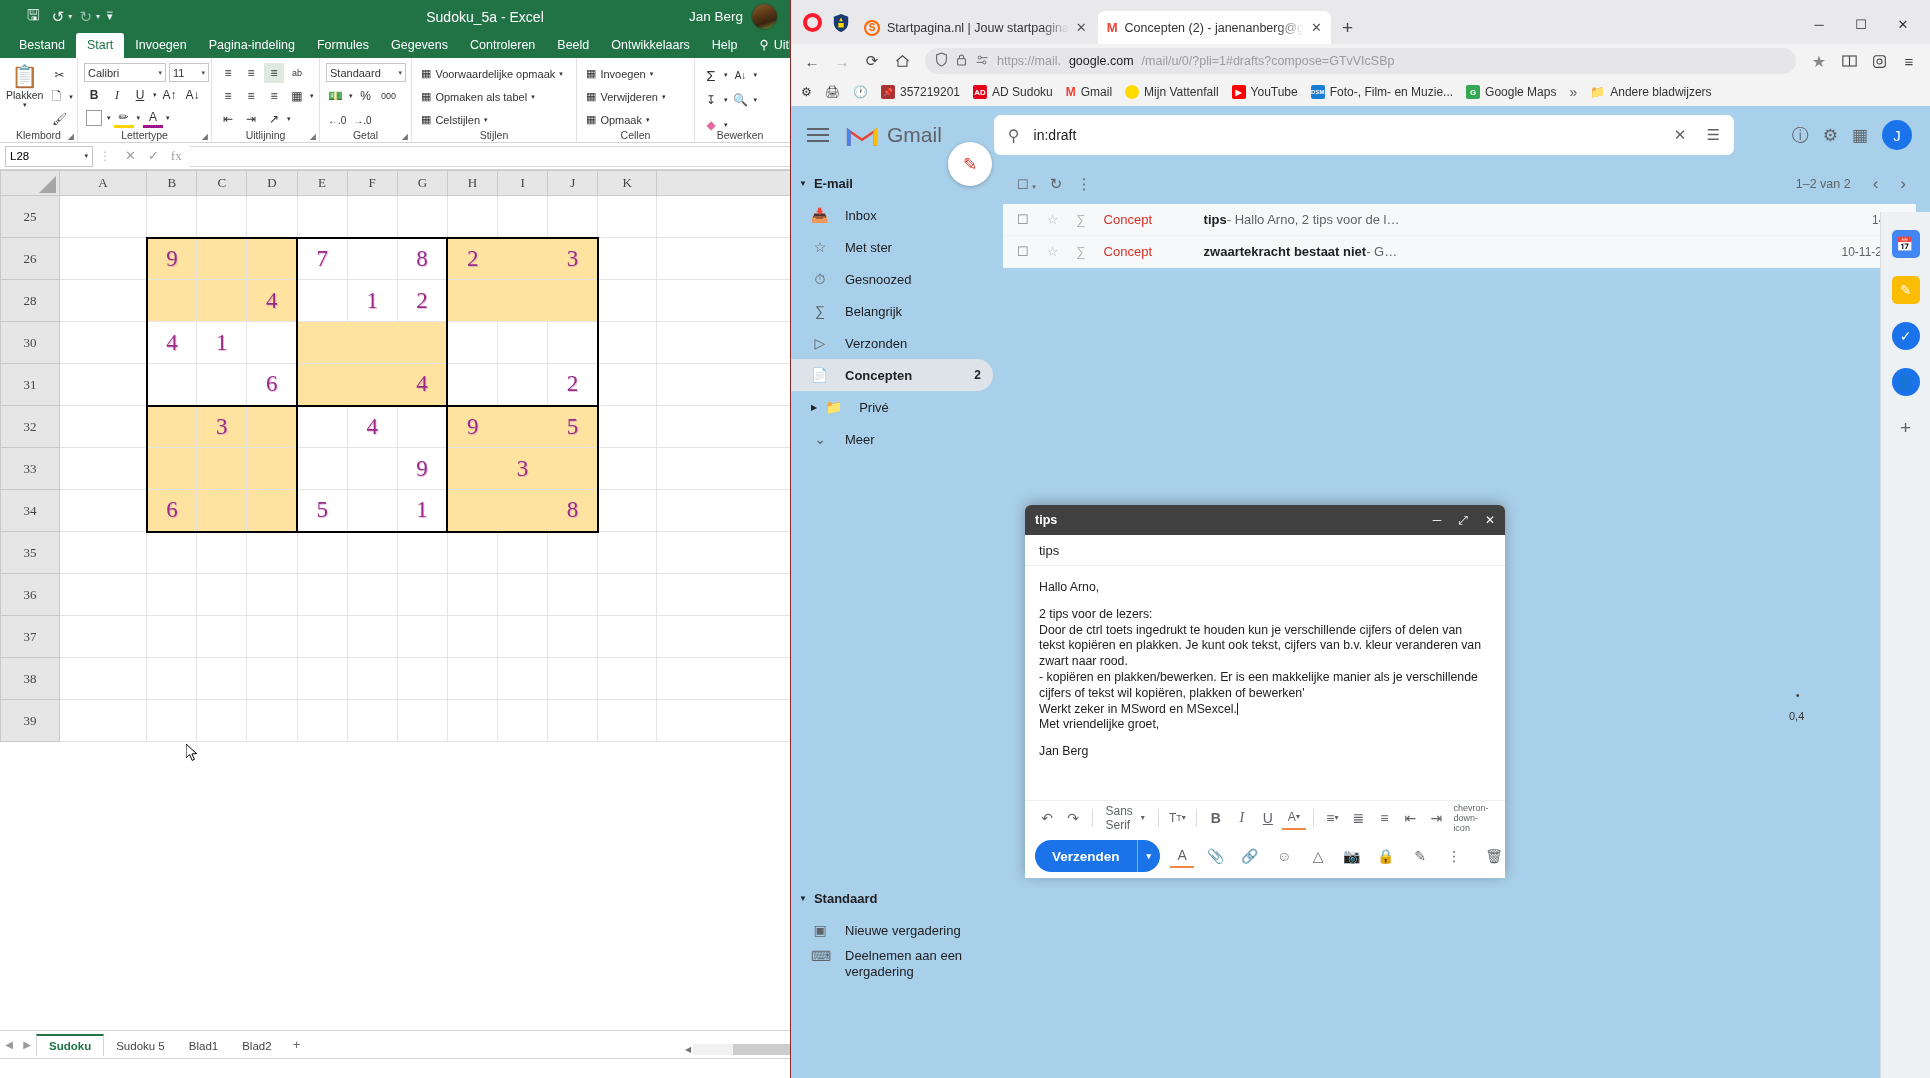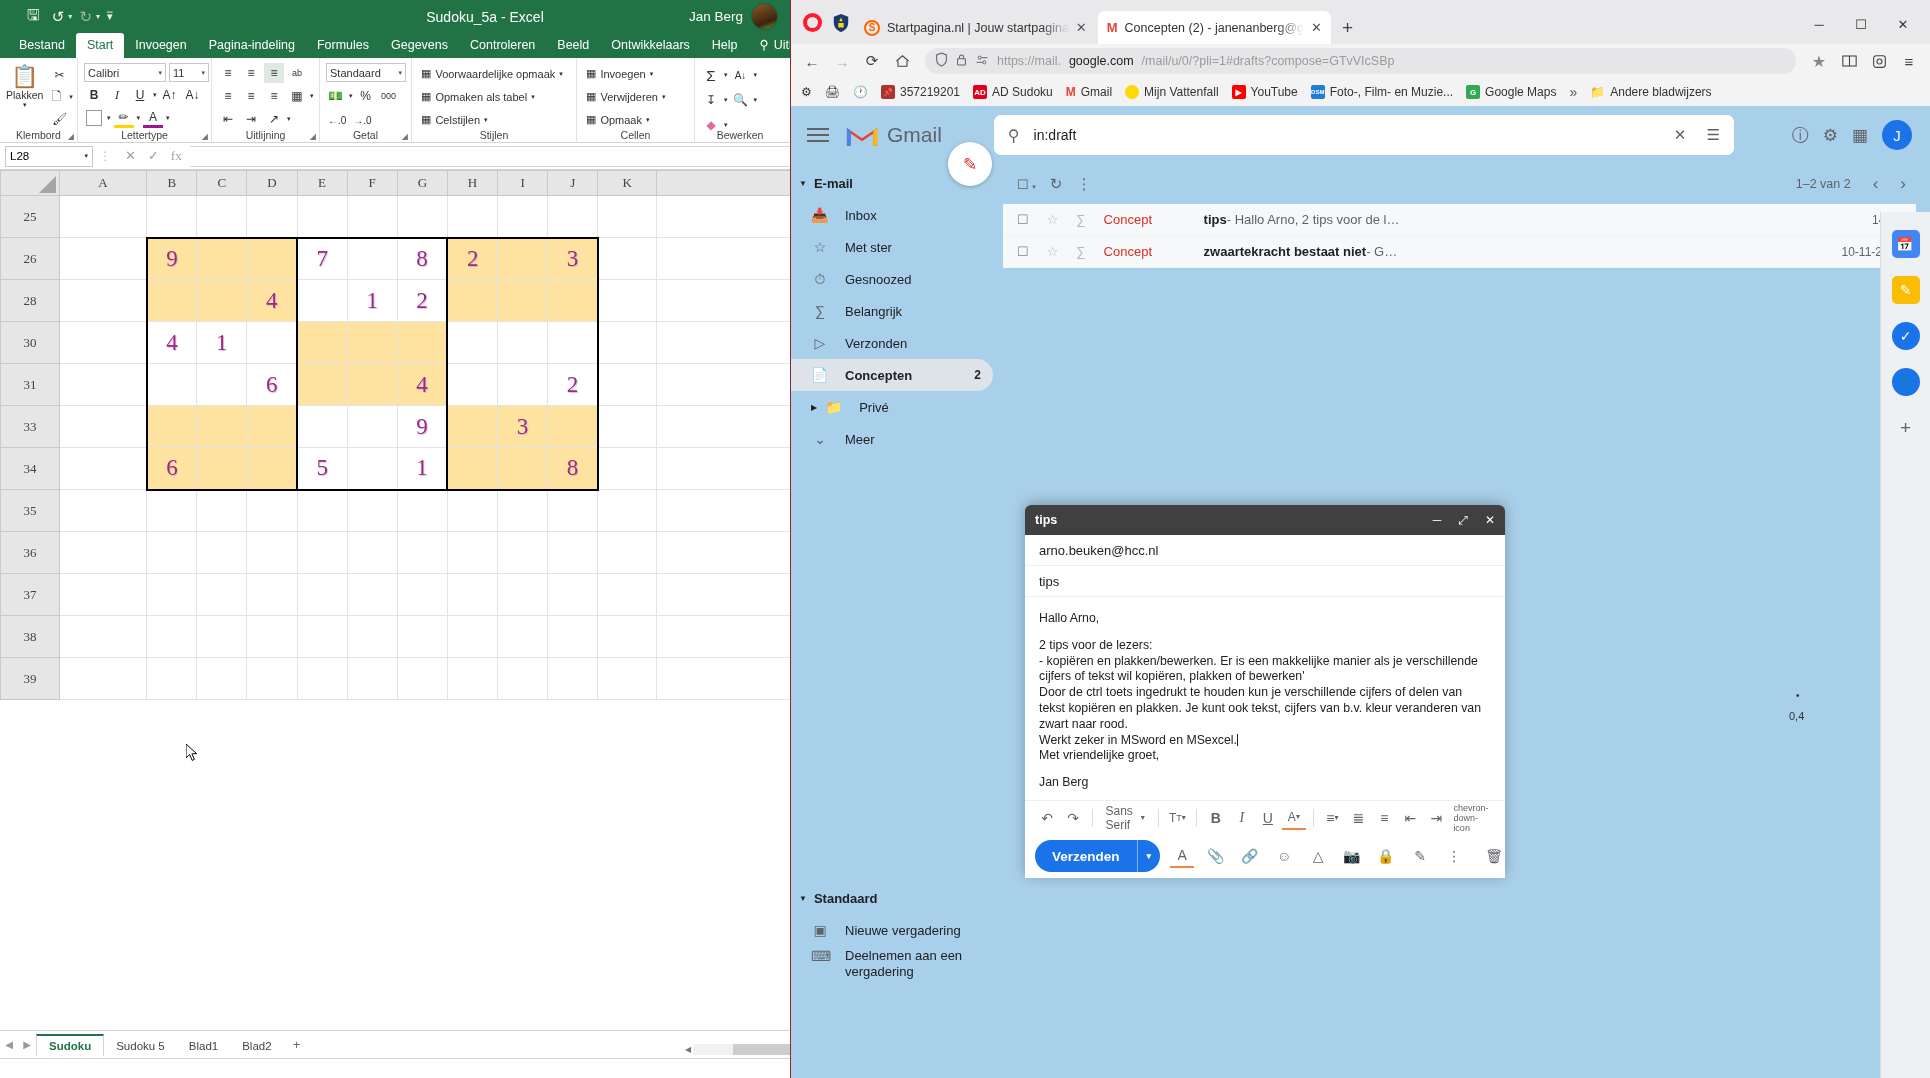--- a/index.html
+++ b/index.html
@@ -564,20 +564,35 @@
             <td class="cell hl bl" style="width: 51px;"></td>
             <td class="cell hl" style="width: 51px;"></td>
             <td class="cell su hl" style="width: 51px;">4</td>
             <td class="cell bl" style="width: 51px;"></td>
             <td class="cell" style="width: 51px;"></td>
             <td class="cell su br" style="width: 51px;">2</td>
             <td class="cell" style="width: 60px;"></td>
             <td class="cell" style="width: 320px;"></td>
           </tr>
           <tr>
+            <th class="rowhdr">32</th>
+            <td class="cell" style="width: 89px;"></td>
+            <td class="cell hl bt bl" style="width: 51px;"></td>
+            <td class="cell su hl bt" style="width: 51px;">3</td>
+            <td class="cell hl bt" style="width: 51px;"></td>
+            <td class="cell bt bl" style="width: 51px;"></td>
+            <td class="cell su bt" style="width: 51px;">4</td>
+            <td class="cell bt" style="width: 51px;"></td>
+            <td class="cell su hl bt bl" style="width: 51px;">9</td>
+            <td class="cell hl bt" style="width: 51px;"></td>
+            <td class="cell su hl bt br" style="width: 51px;">5</td>
+            <td class="cell" style="width: 60px;"></td>
+            <td class="cell" style="width: 320px;"></td>
+          </tr>
+          <tr>
             <th class="rowhdr">33</th>
             <td class="cell" style="width: 89px;"></td>
             <td class="cell hl bl" style="width: 51px;"></td>
             <td class="cell hl" style="width: 51px;"></td>
             <td class="cell hl" style="width: 51px;"></td>
             <td class="cell bl" style="width: 51px;"></td>
             <td class="cell" style="width: 51px;"></td>
             <td class="cell su" style="width: 51px;">9</td>
             <td class="cell hl bl" style="width: 51px;"></td>
             <td class="cell su hl" style="width: 51px;">3</td>
@@ -967,31 +982,28 @@
 <div id="compose">
   <div class="cphead">
     <span>tips</span>
     <span class="cpctl">
       <span>─</span>
       <span>⤢</span>
       <span>✕</span>
     </span>
   </div>
   <div class="cpfield">
-    <span>arno.beuken@hcc.nl</span>
-  </div>
-  <div class="cpfield">
     <span>tips</span>
   </div>
   <div class="cpbody">
     <p>Hallo Arno,</p>
     <div class="gap"></div>
     <p>2 tips voor de lezers:</p>
+    <p>Door de ctrl toets ingedrukt te houden kun je verschillende cijfers of delen van tekst kopiëren en plakken. Je kunt ook tekst, cijfers van b.v. kleur veranderen van zwart naar rood.</p>
     <p>- kopiëren en plakken/bewerken. Er is een makkelijke manier als je verschillende cijfers of tekst wil kopiëren, plakken of bewerken'</p>
-    <p>Door de ctrl toets ingedrukt te houden kun je verschillende cijfers of delen van tekst kopiëren en plakken. Je kunt ook tekst, cijfers van b.v. kleur veranderen van zwart naar rood.</p>
     <p><span>Werkt zeker in MSword en MSexcel.</span><span class="caret"></span></p>
     <p>Met vriendelijke groet,</p>
     <div class="gap"></div>
     <p>Jan Berg</p>
   </div>
   <div class="cptools">
     <span class="tbtn">↶</span>
     <span class="tbtn">↷</span>
     <span class="vdiv"></span>
     <span class="tbtn" style="font-size:12px;min-width:auto;padding:0 6px">

